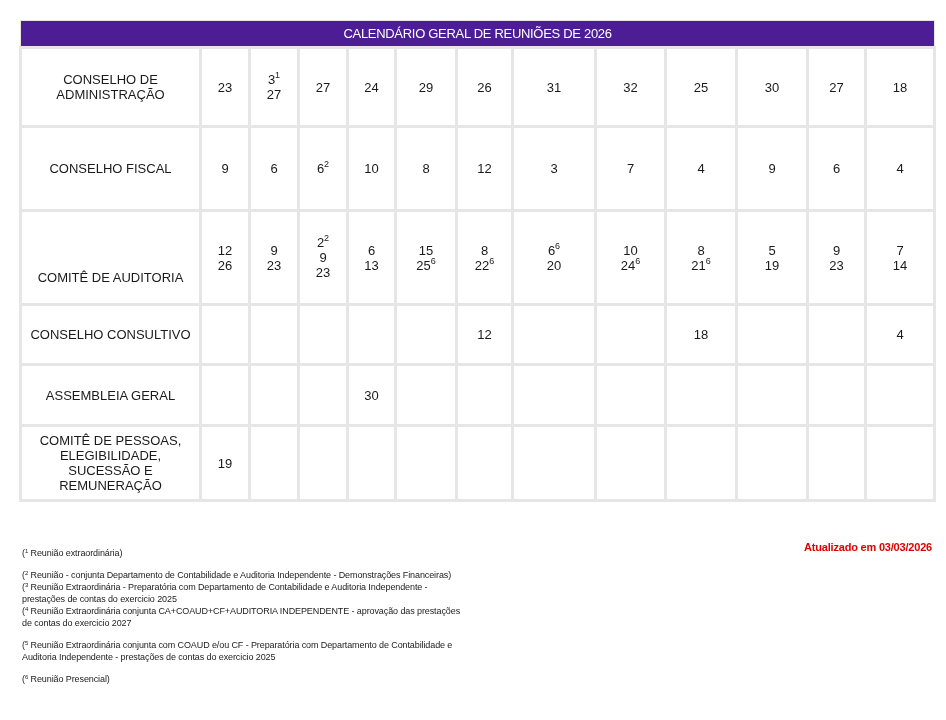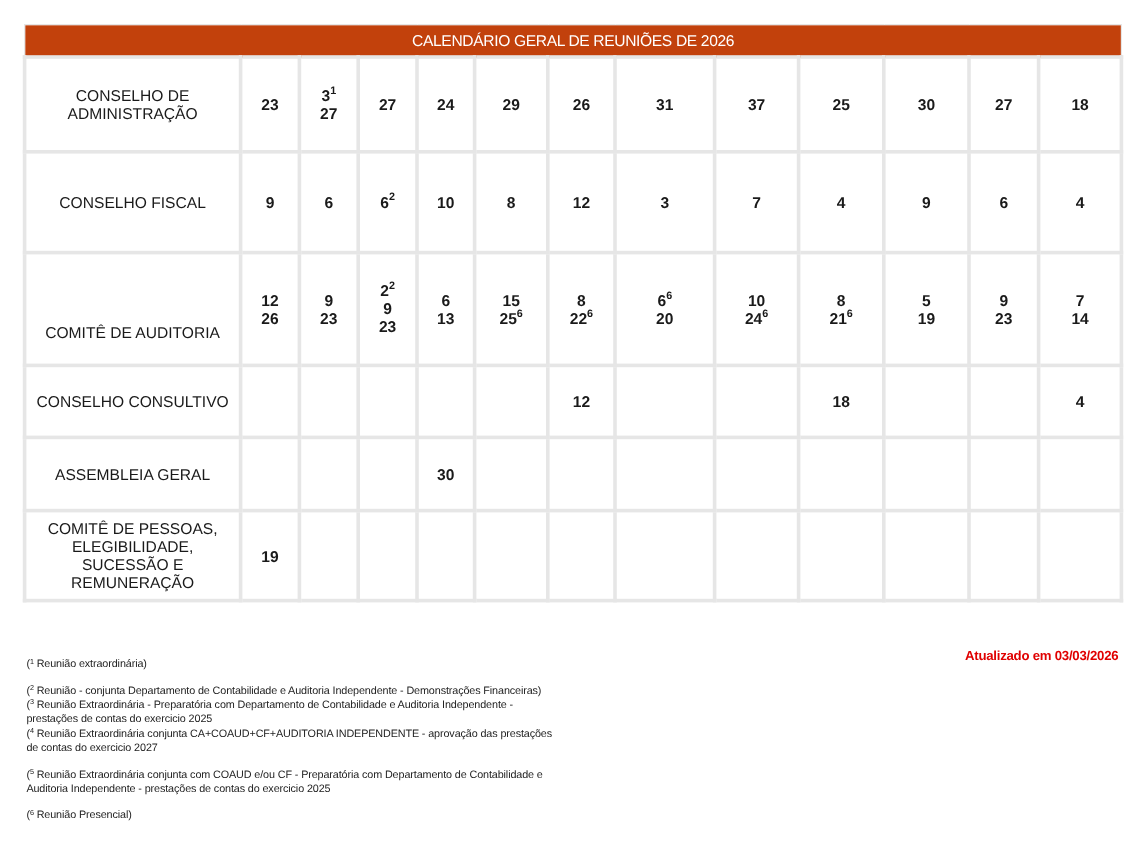--- a/index.html
+++ b/index.html
@@ -2,26 +2,26 @@
 <html><head>
 <meta charset="utf-8">
 <style>
   html, body { margin:0; padding:0; background:#ffffff; }
   body { width:946px; height:720px; position:relative; overflow:hidden;
          font-family:"Liberation Sans", sans-serif; color:#1a1a1a; }
   .cal { position:absolute; left:19px; top:20px; width:914px;
          border-collapse:collapse; table-layout:fixed; }
   .cal td, .cal th { border:3px solid #e6e6e6; text-align:center; vertical-align:middle;
                      font-size:13px; font-weight:normal; padding:0; line-height:15px; }
-  .cal .title { background:#c2410c; color:#ffffff; height:25px; border:1px solid #e6e6e6;
+  .cal .title { background:#4c1d95; color:#ffffff; height:25px; border:1px solid #e6e6e6;
                 font-size:13px; letter-spacing:-0.3px; }
   .cal .hdr th { background:#d9d9d9; height:17px; font-size:14px; border-color:#ececec; }
   .forum { font-size:13.5px; }
   .cell { font-size:14px; }
-  .cell .ln { display:block;font-weight:bold; }
+  .cell .ln { display:block; }
   sup { font-size:9px; line-height:0; vertical-align:6px; }
   .auditoria-label { vertical-align:bottom !important; padding-bottom:18px !important; }
   .updated { position:absolute; right:14px; top:522px; color:#e00000; font-weight:bold;
              font-size:11px; letter-spacing:-0.2px;margin-top:19px; }
   .notes { position:absolute; left:22px; top:547px; width:440px; font-size:9px;
            line-height:12px; color:#222; letter-spacing:-0.1px; }
   .note { margin:0; }
   .gap { margin-top:10px; }
   .note sup { font-size:6px; vertical-align:3px; }
 </style>
@@ -71,21 +71,21 @@
         <td class="cell">
           <span class="ln"><span>29</span></span>
         </td>
         <td class="cell">
           <span class="ln"><span>26</span></span>
         </td>
         <td class="cell">
           <span class="ln"><span>31</span></span>
         </td>
         <td class="cell">
-          <span class="ln"><span>37</span></span>
+          <span class="ln"><span>32</span></span>
         </td>
         <td class="cell">
           <span class="ln"><span>25</span></span>
         </td>
         <td class="cell">
           <span class="ln"><span>30</span></span>
         </td>
         <td class="cell">
           <span class="ln"><span>27</span></span>
         </td>

